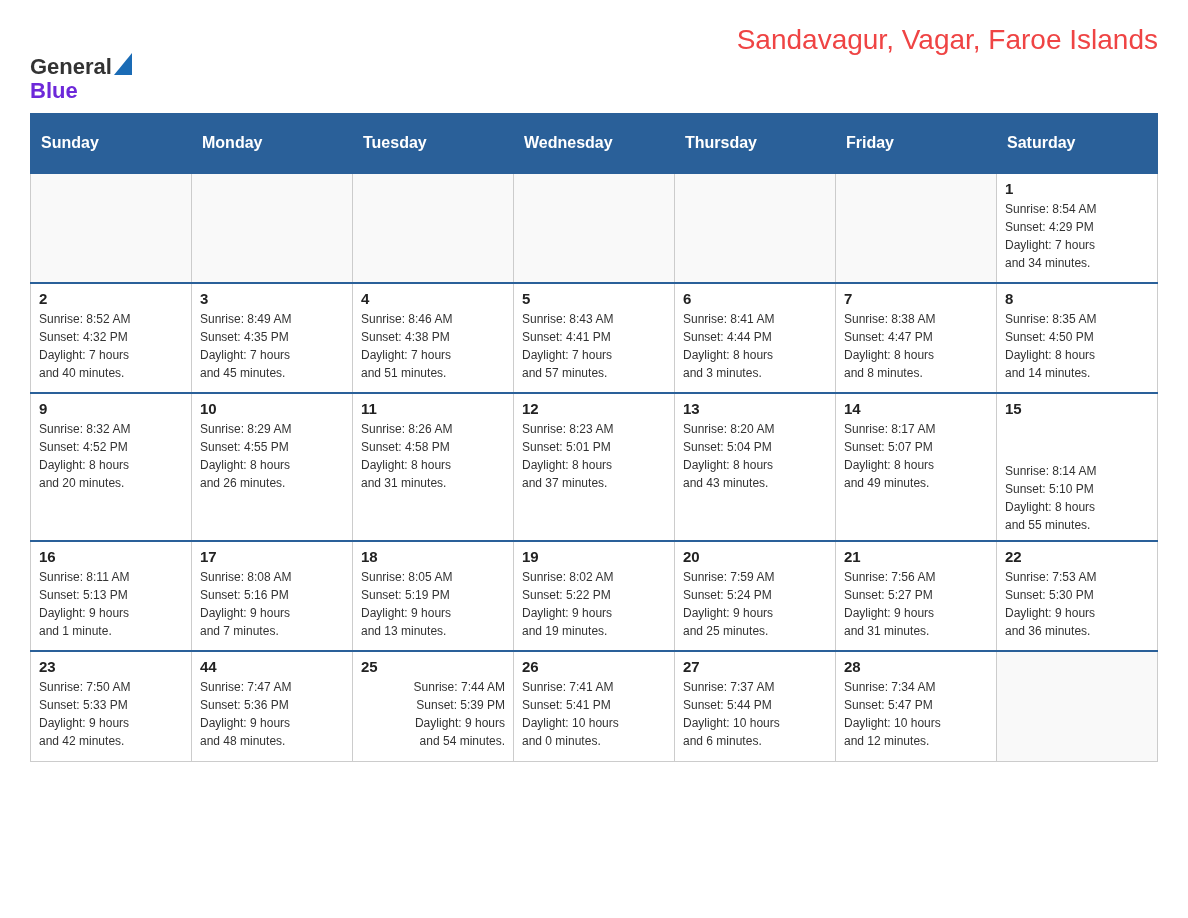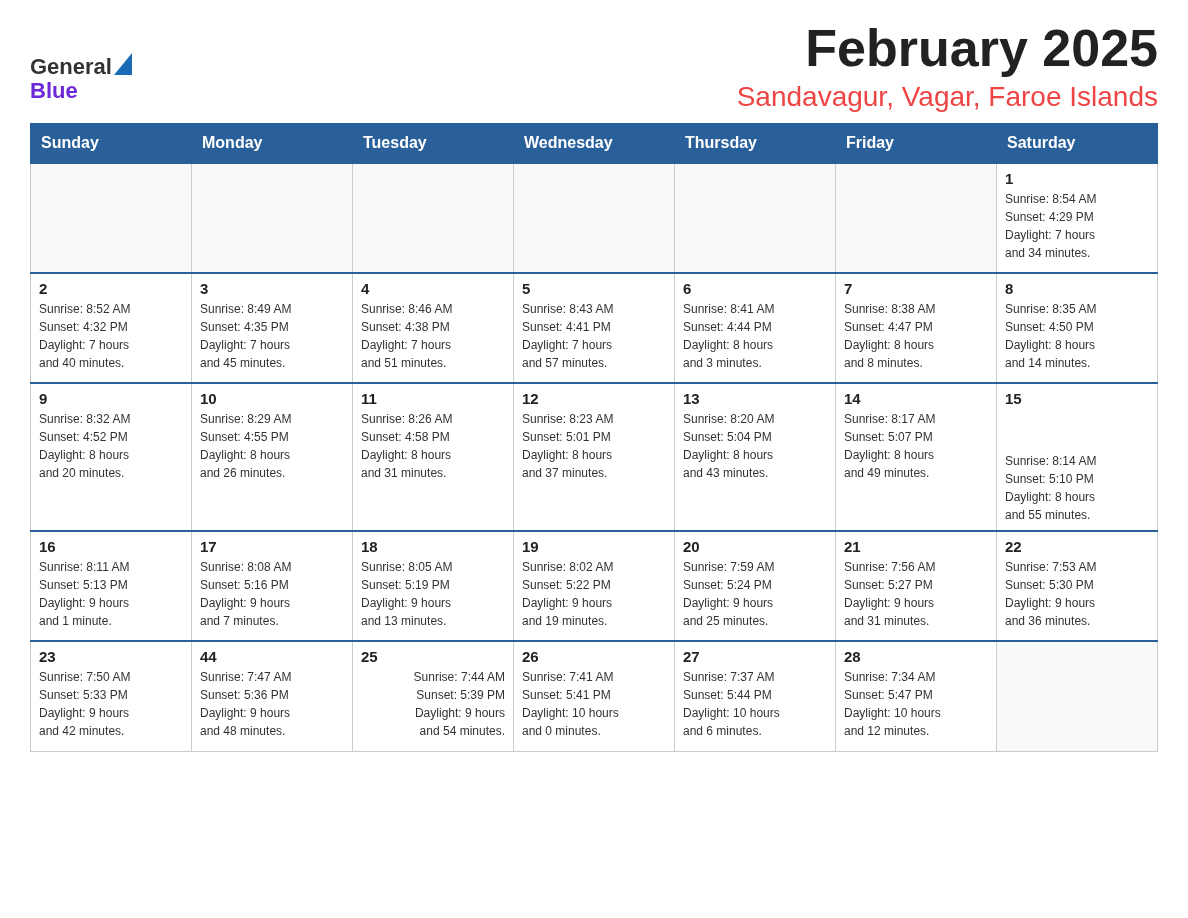--- a/index.html
+++ b/index.html
@@ -48,21 +48,21 @@
     .calendar-table {
       width: 100%;
       border-collapse: collapse;
       margin-top: 10px;
     }
     .calendar-table th {
       background-color: #2a6099;
       color: #fff;
       font-size: 16px;
       font-weight: bold;
-      padding: 10px 10px;
+      padding: 20px 10px;
       text-align: left;
       border: 1px solid #2a6099;
     }
     .calendar-table td {
       vertical-align: top;
       border: 1px solid #ccc;
       padding: 6px 8px;
       width: calc(100% / 7);
       min-height: 110px;
       height: 110px;
@@ -98,21 +98,20 @@
         <div style="display:inline-block; margin-left:2px; margin-top:-2px;">
           <svg width="18" height="22" viewBox="0 0 18 22">
             <polygon points="0,22 18,22 18,0" fill="#1a6bb5"></polygon>
           </svg>
         </div>
       </div>
       <span class="logo-text-blue">Blue</span>
     </div>
   </div>
   <div class="title-section">
-    <div class="month-title">February 2025</div>
     <div class="location-subtitle">Sandavagur, Vagar, Faroe Islands</div>
   </div>
 </div>
 
 <table class="calendar-table">
   <thead>
     <tr>
     <th>Sunday</th>
         <th>Monday</th>
         <th>Tuesday</th>

